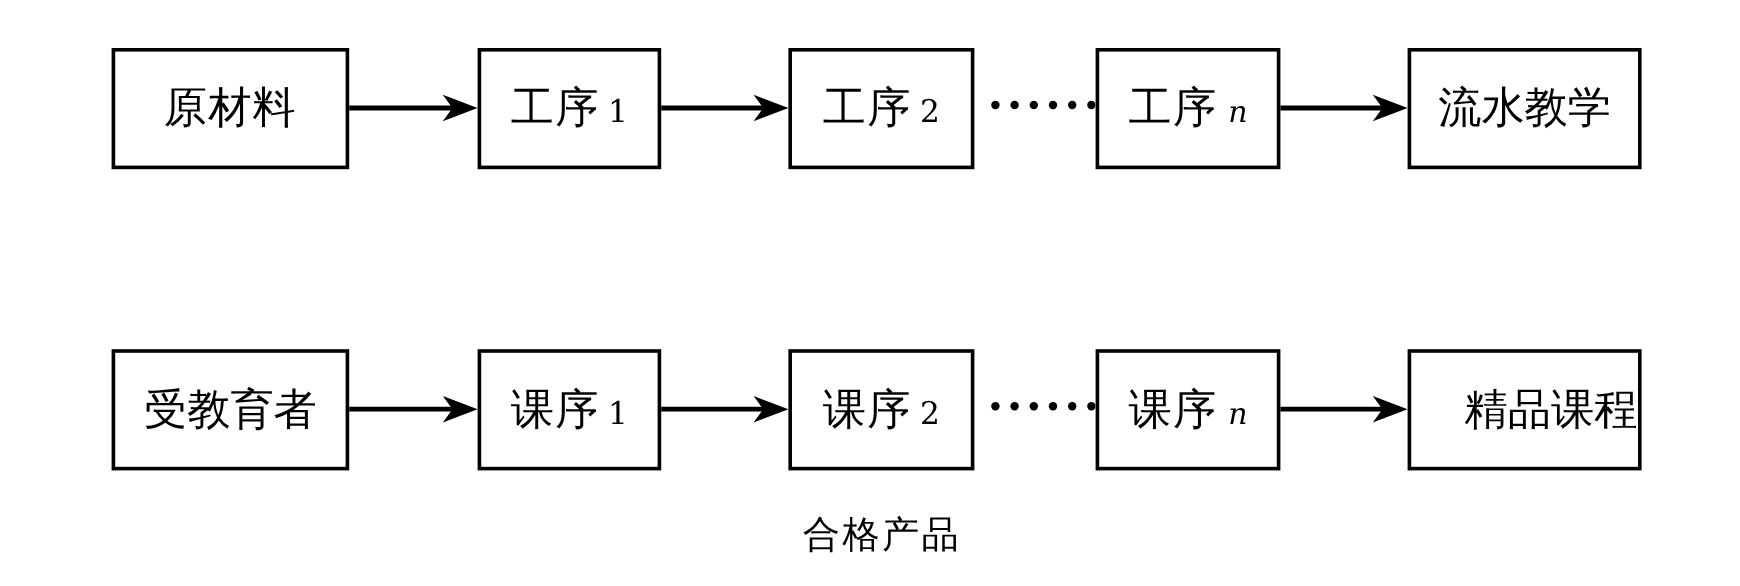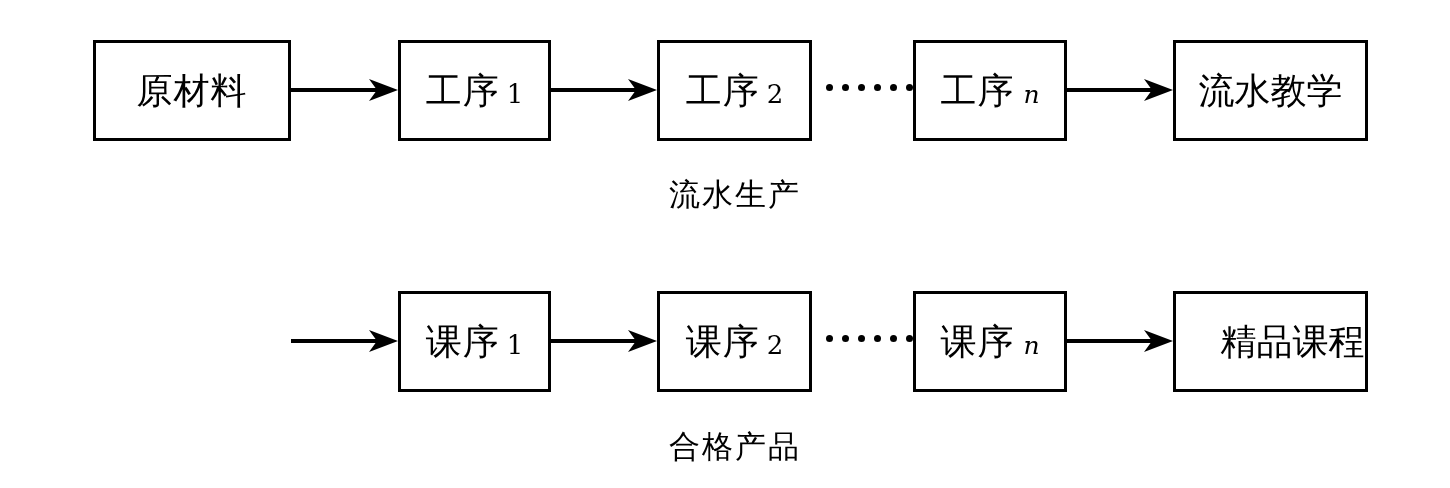--- a/index.html
+++ b/index.html
@@ -165,22 +165,26 @@
       <path d="M106,13 L77,24 L85,13 L77,2 Z" fill="#000000"></path>
     </svg>
   </div>
 
   <div class="node" style="left:1173px; top:40px; width:195px; height:101px;">
     <span class="node-label">
       <span class="cjk wide">流水教学</span>
     </span>
   </div>
 
-  <div class="caption" style="left:585px; top:179px; width:300px;">流水生产</div>
-
+
+  <div class="node" style="left:93px; top:291px; width:198px; height:101px;">
+    <span class="node-label">
+      <span class="cjk wide">受教育者</span>
+    </span>
+  </div>
 
   <div class="arrow" style="left:291px; top:328px; width:107px;">
     <svg width="107" height="26" viewBox="0 0 107 26">
       <line x1="0" y1="13" x2="92" y2="13" stroke="#000000" stroke-width="4"></line>
       <path d="M107,13 L78,24 L86,13 L78,2 Z" fill="#000000"></path>
     </svg>
   </div>
 
   <div class="node" style="left:398px; top:291px; width:153px; height:101px;">
     <span class="node-label">

